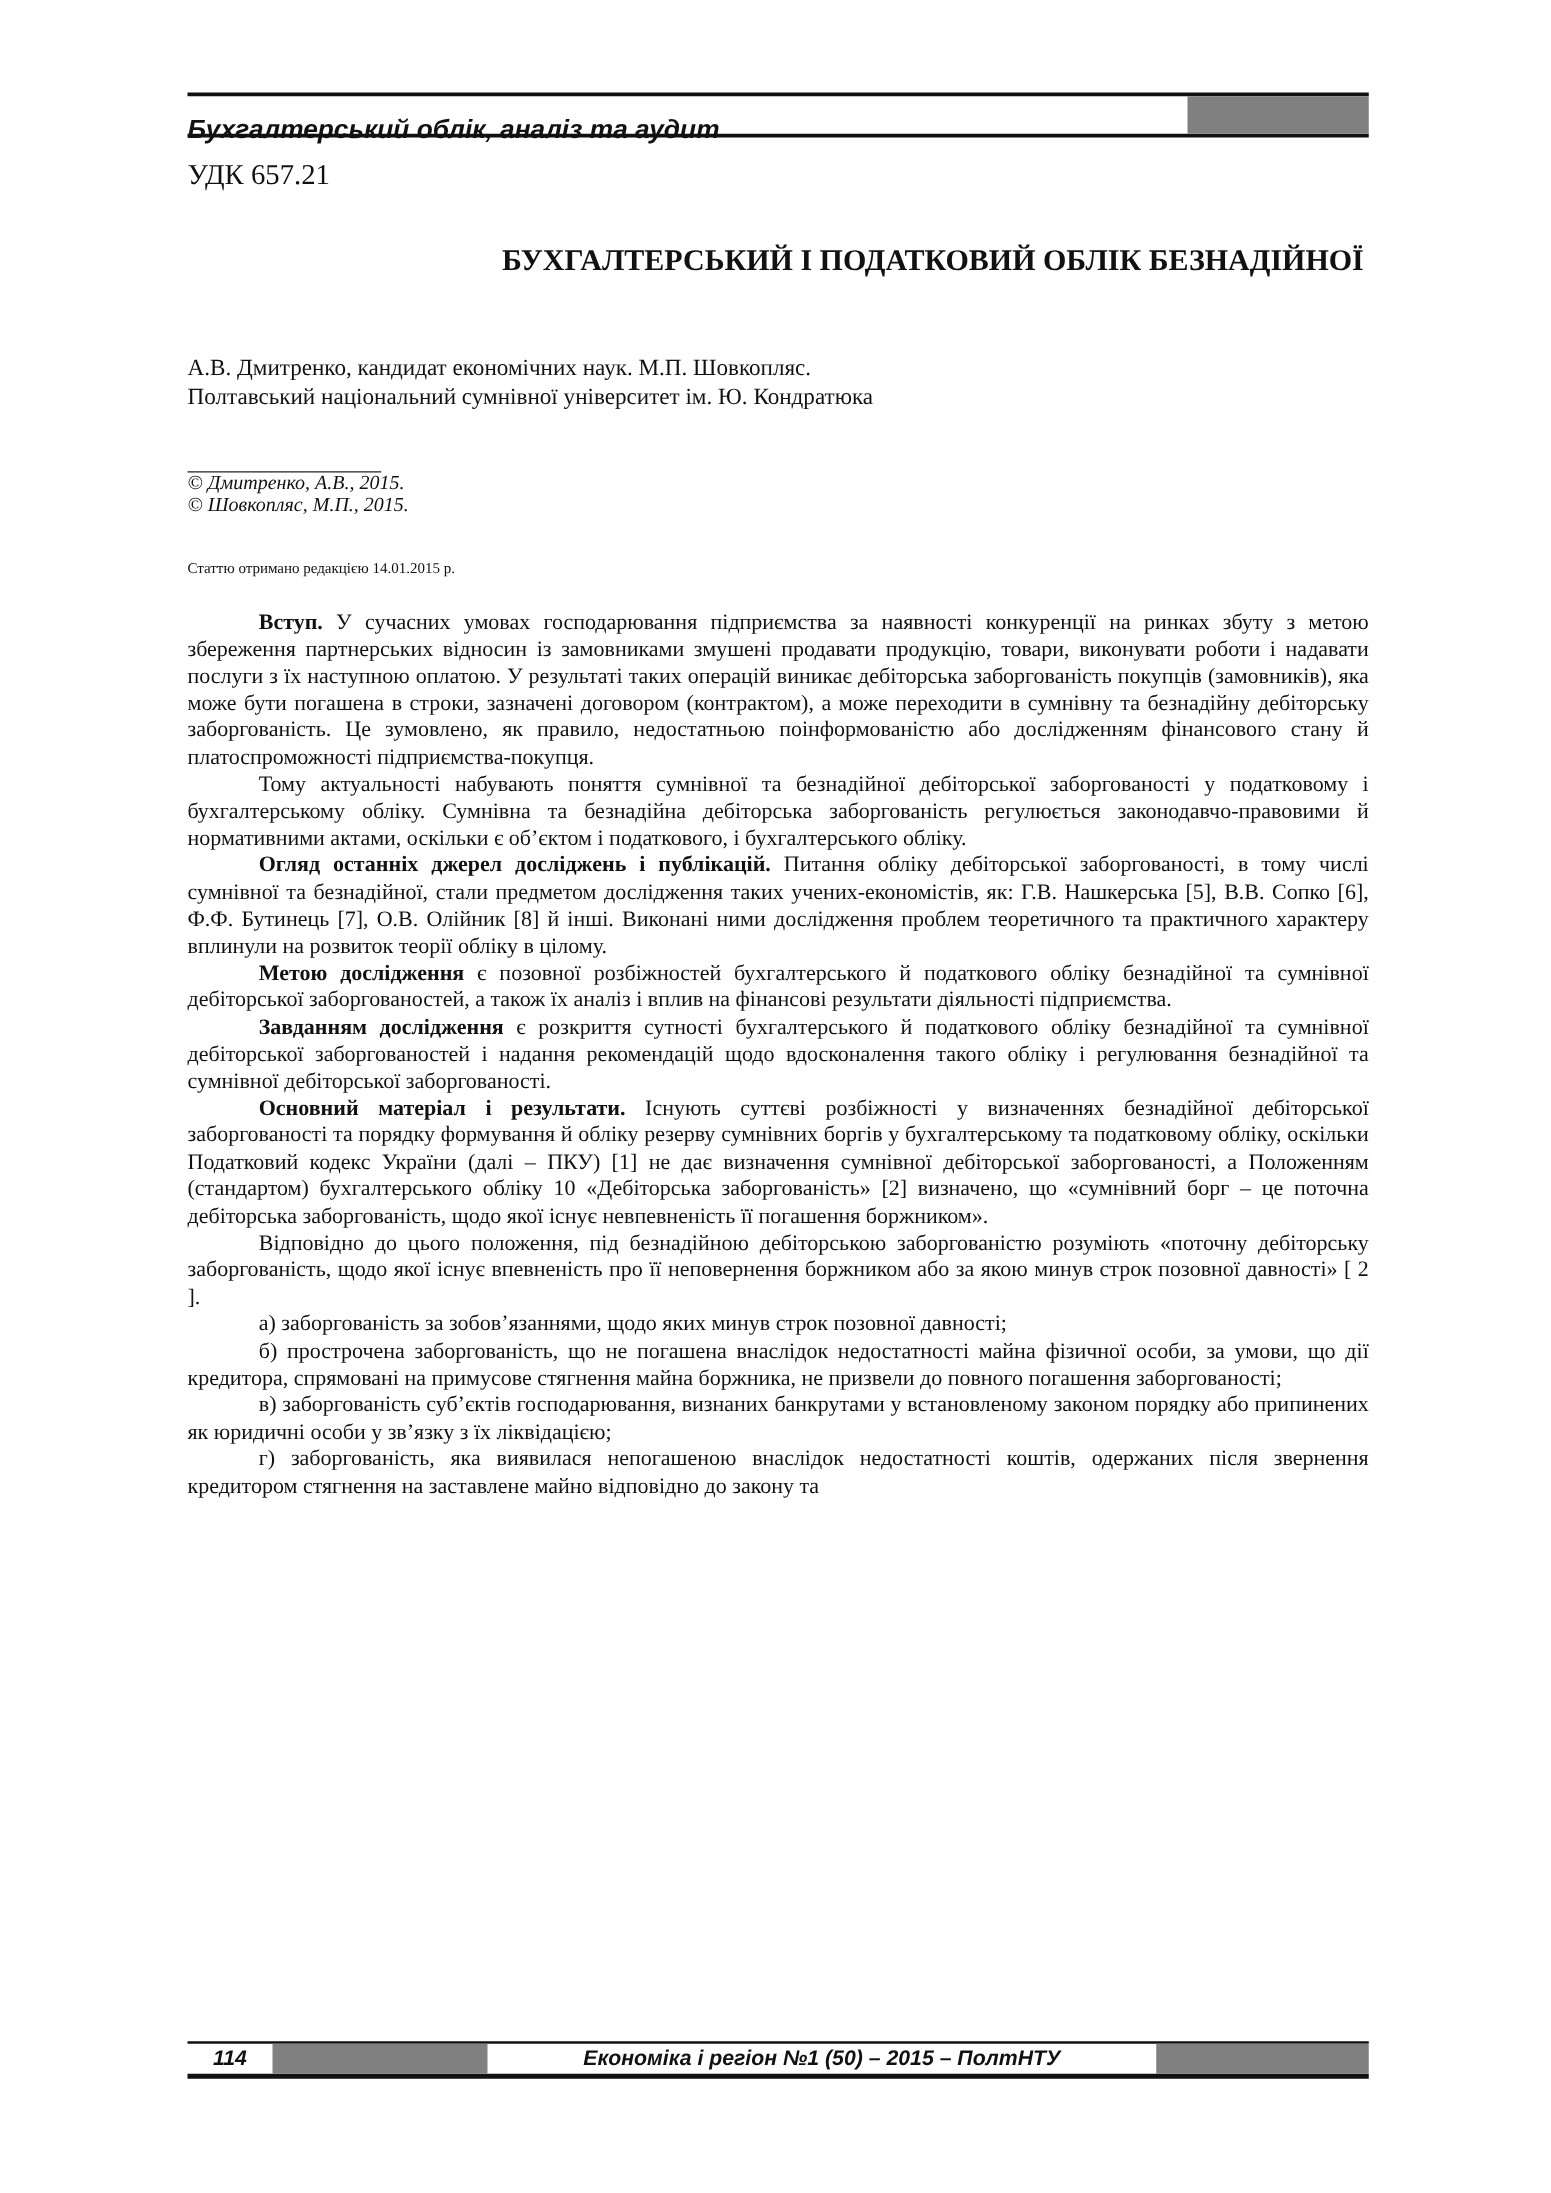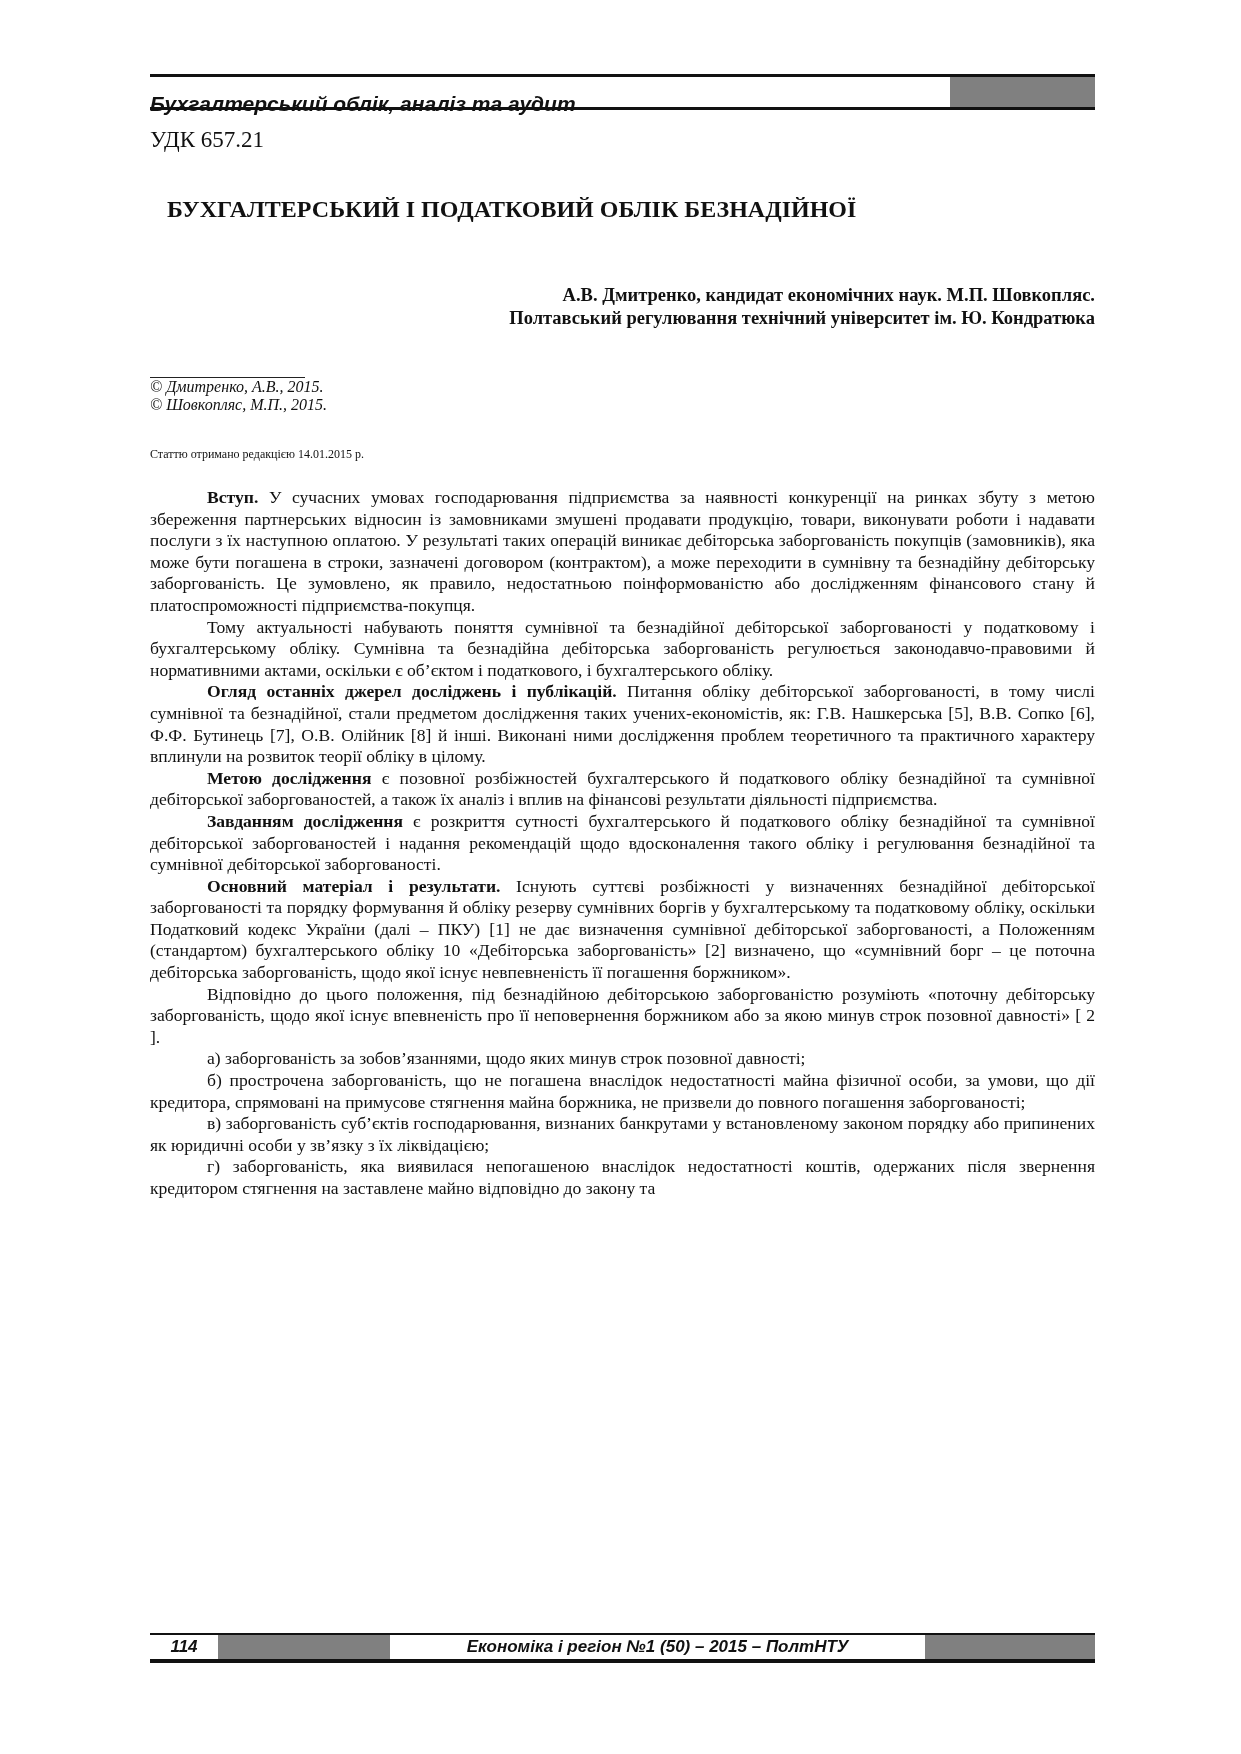--- a/index.html
+++ b/index.html
@@ -14,26 +14,26 @@
     .running-header .title {
       position: absolute; left: 0; width: 795px; top: 12px; height: 30px;
       text-align: left; font-family: Liberation Sans, sans-serif;
       font-weight: bold; font-style: italic; font-size: 21px; line-height: 30px;
     }
     .running-header .grey {
       position: absolute; right: 0; top: 0; width: 145px; height: 30px; background: #808080;
     }
     .udc { position: absolute; left: 150px; top: 127px; font-size: 23px; }
     .article-title {
-      position: absolute; left: 167px; width: 945px; top: 195px; text-align: left;
+      position: absolute; left: 146px; width: 945px; top: 195px; text-align: right;
       font-weight: bold; font-size: 24px; line-height: 29px;
     }
     .authors {
-      position: absolute; left: 150px; width: 945px; top: 284px; text-align: right;
-      font-weight: bold; font-size: 18.5px; line-height: 23px;
+      position: absolute; left: 150px; width: 945px; top: 284px; text-align: left;
+      font-weight: normal; font-size: 18.5px; line-height: 23px;
     }
     .footnote-rule { position: absolute; left: 150px; top: 377px; width: 155px; border-top: 1px solid #222; }
     .copyright { position: absolute; left: 150px; top: 378px; font-style: italic; font-size: 16px; line-height: 18px; }
     .received { position: absolute; left: 150px; top: 447px; font-size: 12px; }
     .body-text {
       position: absolute; left: 150px; top: 487px; width: 945px;
       font-size: 17.6px; line-height: 21.6px; text-align: justify;
     }
     .body-text p { margin: 0; text-indent: 57px; }
     .body-text b { font-weight: bold; }
@@ -56,21 +56,21 @@
 </div>
 
 <div class="udc">УДК 657.21</div>
 
 <div class="article-title">
   <div>БУХГАЛТЕРСЬКИЙ І ПОДАТКОВИЙ ОБЛІК БЕЗНАДІЙНОЇ</div>
 </div>
 
 <div class="authors">
   <div>А.В. Дмитренко, кандидат економічних наук. М.П. Шовкопляс.</div>
-  <div>Полтавський регулювання технічний університет ім. Ю. Кондратюка</div>
+  <div>Полтавський національний сумнівної університет ім. Ю. Кондратюка</div>
 </div>
 
 <div class="footnote-rule"></div>
 <div class="copyright">
   <div>© Дмитренко, А.В., 2015.</div>
   <div>© Шовкопляс, М.П., 2015.</div>
 </div>
 
 <div class="received">Статтю отримано редакцією 14.01.2015 р.</div>
 

